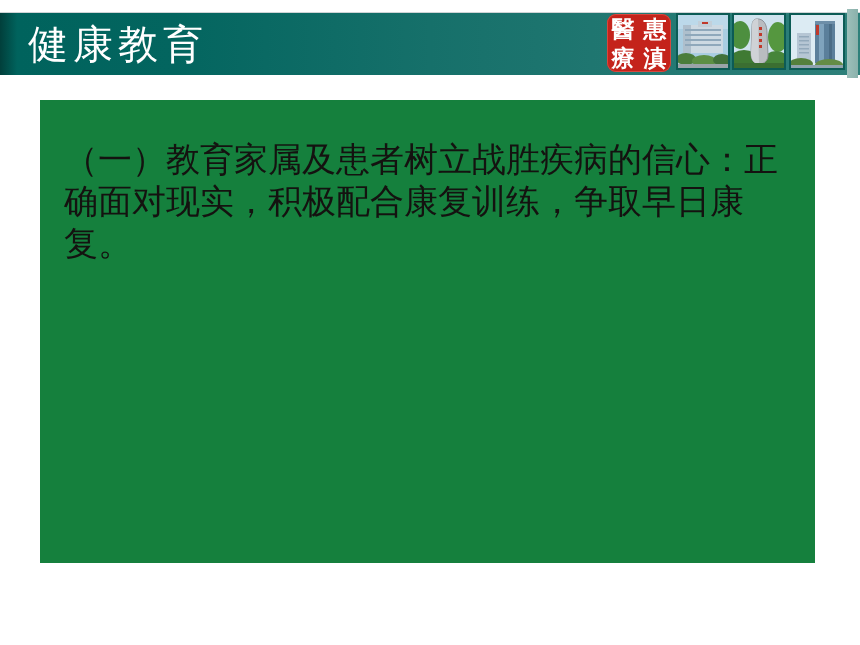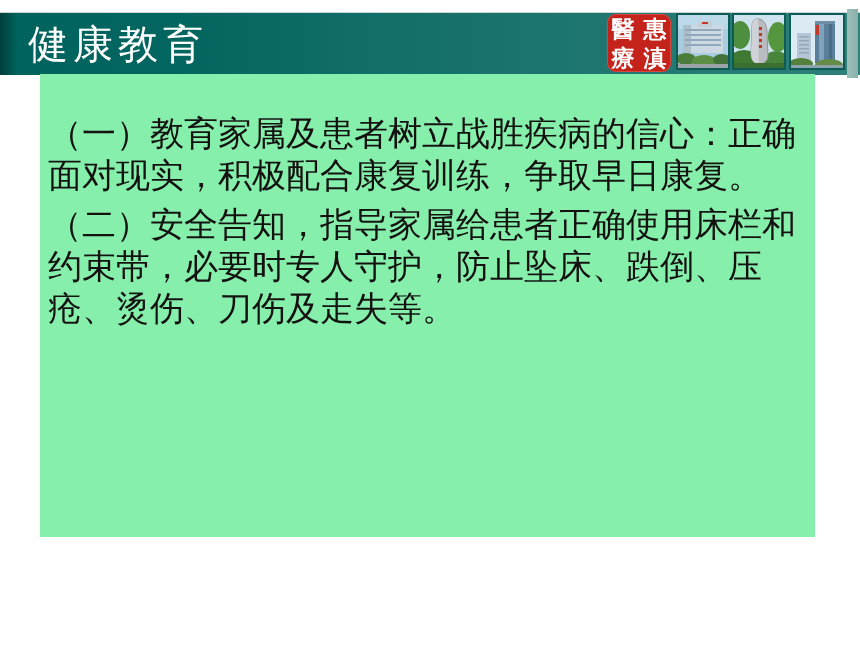--- a/index.html
+++ b/index.html
@@ -43,23 +43,23 @@
   .photo-1{left:676px;width:54px;}
   .photo-2{left:732px;width:54px;}
   .photo-3{left:789px;width:56px;}
   .right-strip{
     position:absolute;left:847px;top:9px;width:11px;height:69px;
     background:linear-gradient(to right,#9dbfba,#8ab1ab);
   }
 
   
   .content-box{
-    position:absolute;left:40px;top:74px;width:775px;height:463px;
-    background:#86efac;
-    padding:38px 10px 0 8px;box-sizing:border-box;
+    position:absolute;left:40px;top:100px;width:775px;height:463px;
+    background:#15803d;
+    padding:38px 10px 0 24px;box-sizing:border-box;
   }
   .content-box p{
     margin:0 0 7px 0;
     font-size:34px;line-height:42px;color:#141210;
     letter-spacing:0px;text-align:left;
     font-family:"DejaVu Serif", serif;
   }
 </style>
 </head>
 <body>
@@ -136,16 +136,15 @@
       <ellipse cx="10" cy="49" rx="12" ry="6" fill="#55803c"></ellipse>
       <ellipse cx="38" cy="50" rx="14" ry="6" fill="#648c46"></ellipse>
       <rect x="0" y="50" width="52" height="3" fill="#8fa3ad"></rect>
     </svg>
   </div>
 
   <div class="right-strip"></div>
 
   <div class="content-box">
     <p>（一）教育家属及患者树立战胜疾病的信心：正确面对现实，积极配合康复训练，争取早日康复。</p>
-    <p>（二）安全告知，指导家属给患者正确使用床栏和约束带，必要时专人守护，防止坠床、跌倒、压疮、烫伤、刀伤及走失等。</p>
   </div>
 
 </div>
 
 </body></html>

